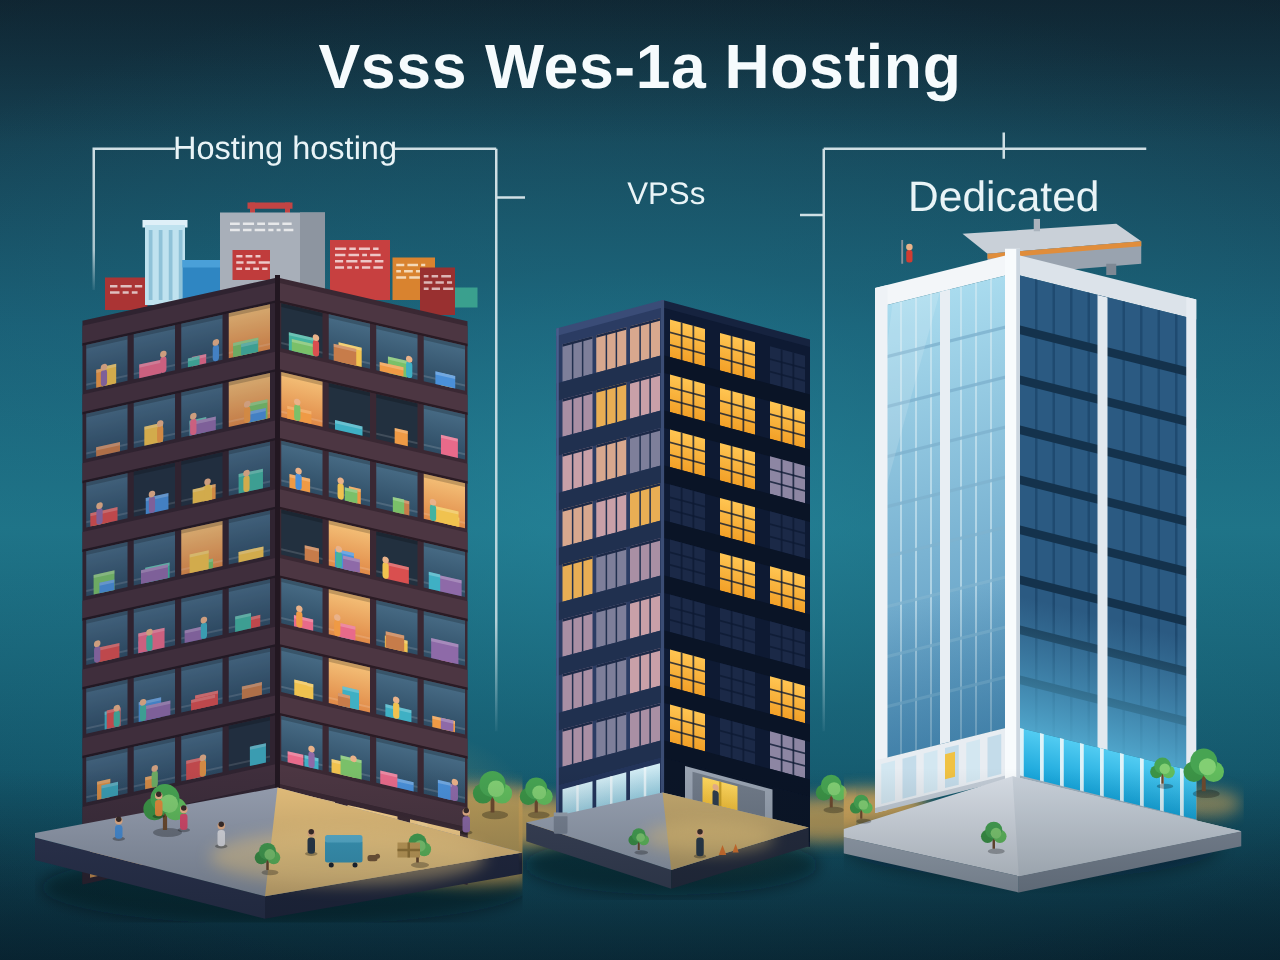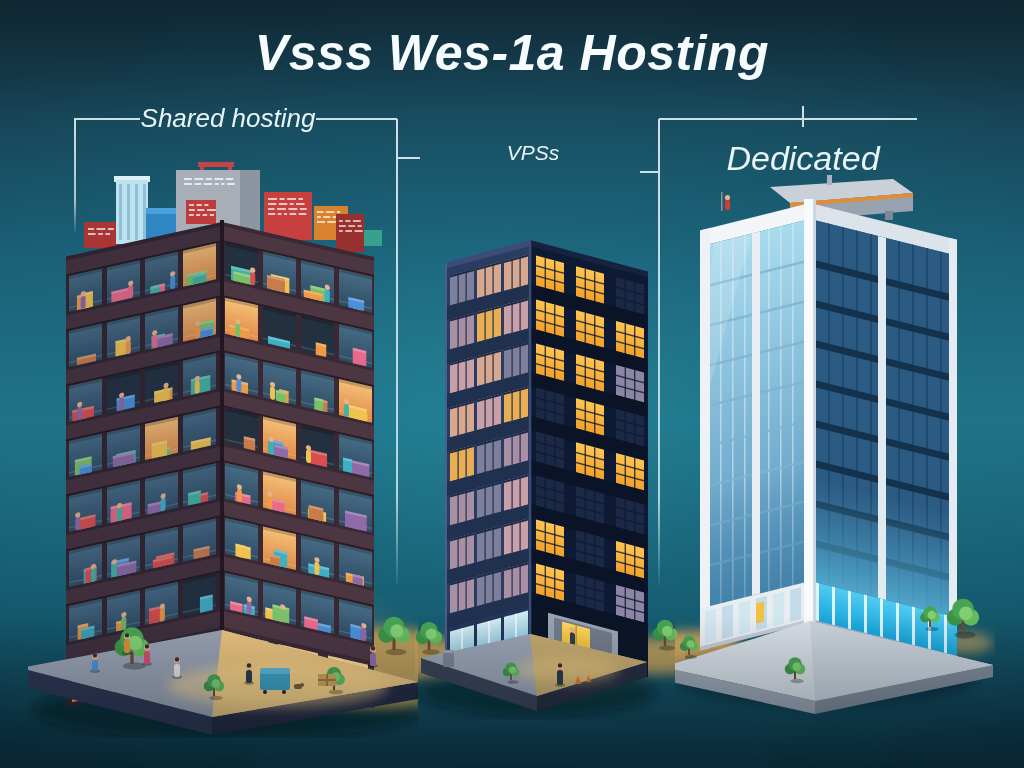--- a/index.html
+++ b/index.html
@@ -2,21 +2,20 @@
 <html><head>
 <meta charset="utf-8">
 <style>
   html,body{margin:0;padding:0;background:#0a2430;}
   .canvas{
     position:relative;width:1024px;height:768px;overflow:hidden;
     font-family:"Liberation Sans",sans-serif;
     background:
       radial-gradient(75% 55% at 50% 52%, rgba(40,140,162,.55) 0%, rgba(30,115,136,.35) 45%, rgba(10,42,56,0) 100%),
       linear-gradient(180deg,#132e3c 0%,#1a5d74 34%,#1f7488 55%,#135468 80%,#0c3444 100%);
-    font-style: italic;
   }
   .glow{position:absolute;pointer-events:none;}
   .glow.left{left:50px;top:545px;width:440px;height:190px;
     background:radial-gradient(50% 50% at 50% 50%, rgba(250,204,118,.30) 0%, rgba(250,204,118,0) 70%);}
   .glow.mid{left:455px;top:590px;width:250px;height:140px;
     background:radial-gradient(50% 50% at 50% 50%, rgba(250,204,118,.22) 0%, rgba(250,204,118,0) 70%);}
   .glow.right{left:730px;top:585px;width:280px;height:140px;
     background:radial-gradient(50% 50% at 50% 50%, rgba(150,225,250,.17) 0%, rgba(150,225,250,0) 70%);}
   .bsvg{position:absolute;display:block;}
   #b-shared{left:28px;top:148px;}
@@ -28,21 +27,21 @@
       linear-gradient(180deg, rgba(5,18,28,0) 80%, rgba(5,18,28,.42) 100%),
       radial-gradient(120% 95% at 50% 45%, rgba(0,0,0,0) 60%, rgba(6,20,30,.38) 100%);}
   #lines{position:absolute;left:0;top:0;pointer-events:none;}
   .title{
     position:absolute;left:0;top:24px;width:100%;text-align:center;margin:0;
     color:#f6fbfd;font-size:50px;font-weight:bold;letter-spacing:.5px;}
   .seclabel{
     position:absolute;transform:translateX(-50%);white-space:nowrap;
     color:#e9f4f7;font-weight:500;}
   #lab-shared{left:228px;top:103px;font-size:26px;}
-  #lab-vps{left:533px;top:141px;font-size:21px;}
+  #lab-vps{left:533px;top:141px;font-size:25px;}
   #lab-ded{left:803px;top:139px;font-size:34px;}
 </style>
 </head>
 <body>
 
 <div class="canvas">
   <div class="glow left"></div>
   <div class="glow mid"></div>
   <div class="glow right"></div>
 
@@ -1160,16 +1159,16 @@
       <line x1="397" y1="119" x2="397" y2="585" stroke="url(#fadeM)"></line>
       <line x1="397" y1="158" x2="420" y2="158" stroke="#dfecf0"></line>
       <line x1="640" y1="172" x2="659" y2="172" stroke="#dfecf0"></line>
       <line x1="659" y1="119" x2="659" y2="585" stroke="url(#fadeM)"></line>
       <line x1="659" y1="119" x2="917" y2="119" stroke="#dfecf0"></line>
       <line x1="803" y1="106" x2="803" y2="127" stroke="#dfecf0"></line>
     </g>
   </svg>
 
   <h1 class="title">Vsss Wes-1a Hosting</h1>
-  <span class="seclabel" id="lab-shared">Shared hosting</span>
+  <span class="seclabel" id="lab-shared">Hosting hosting</span>
   <span class="seclabel" id="lab-vps">VPSs</span>
   <span class="seclabel" id="lab-ded">Dedicated</span>
 </div>
 
 </body></html>

